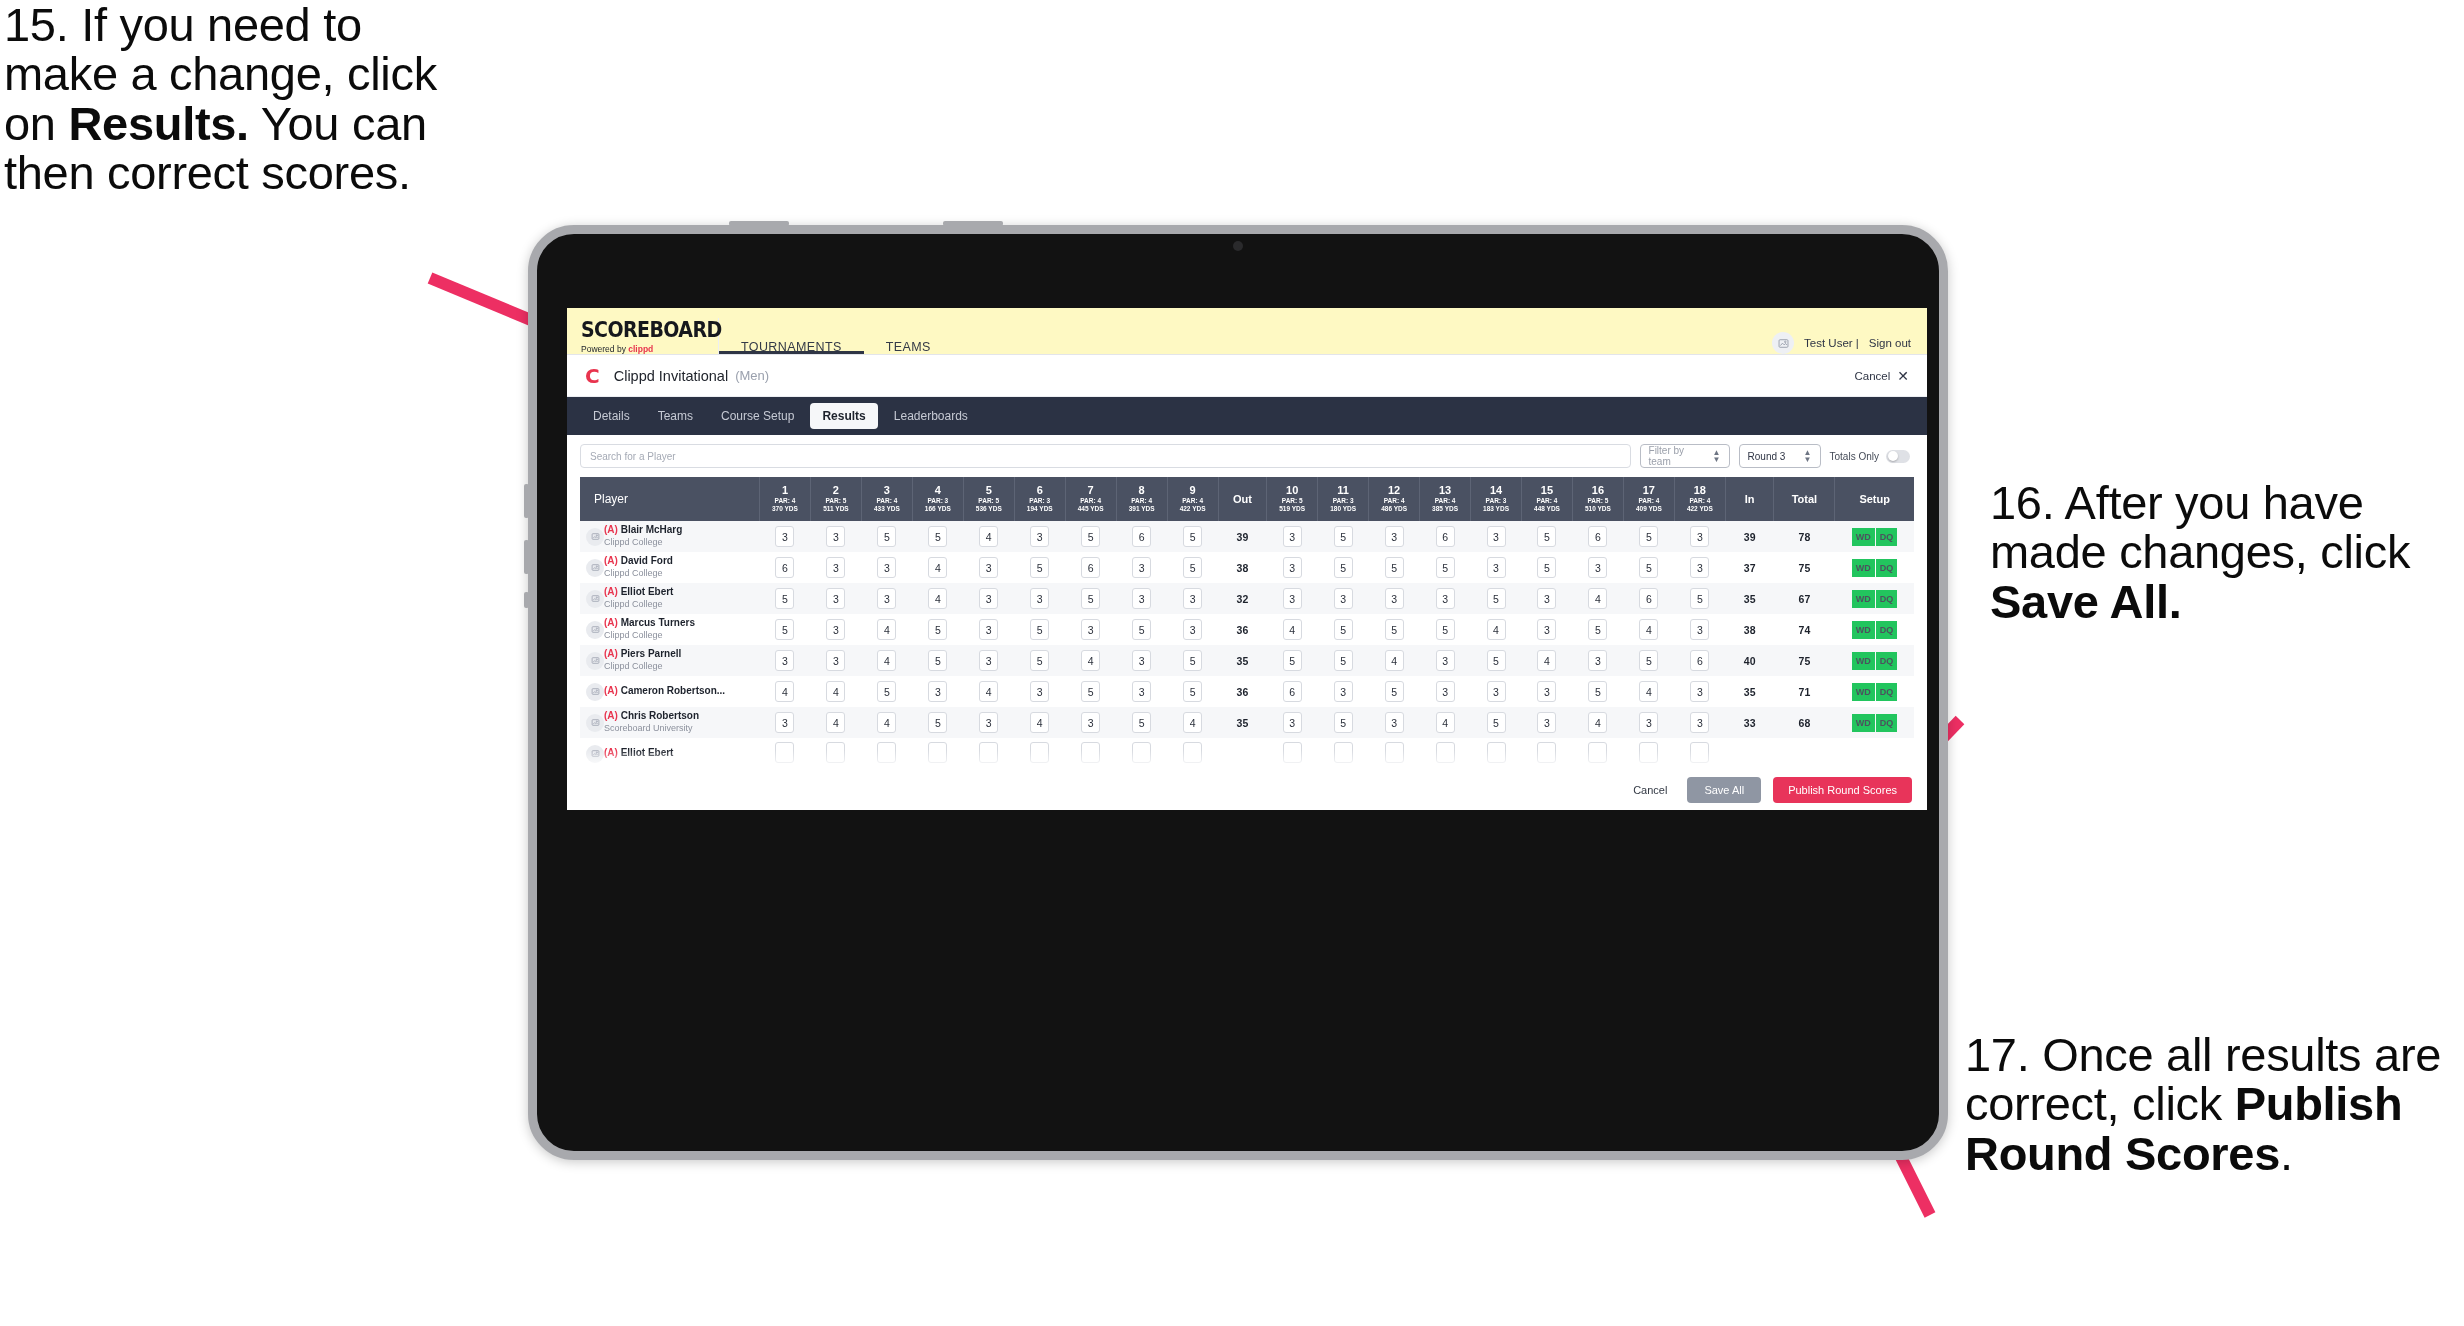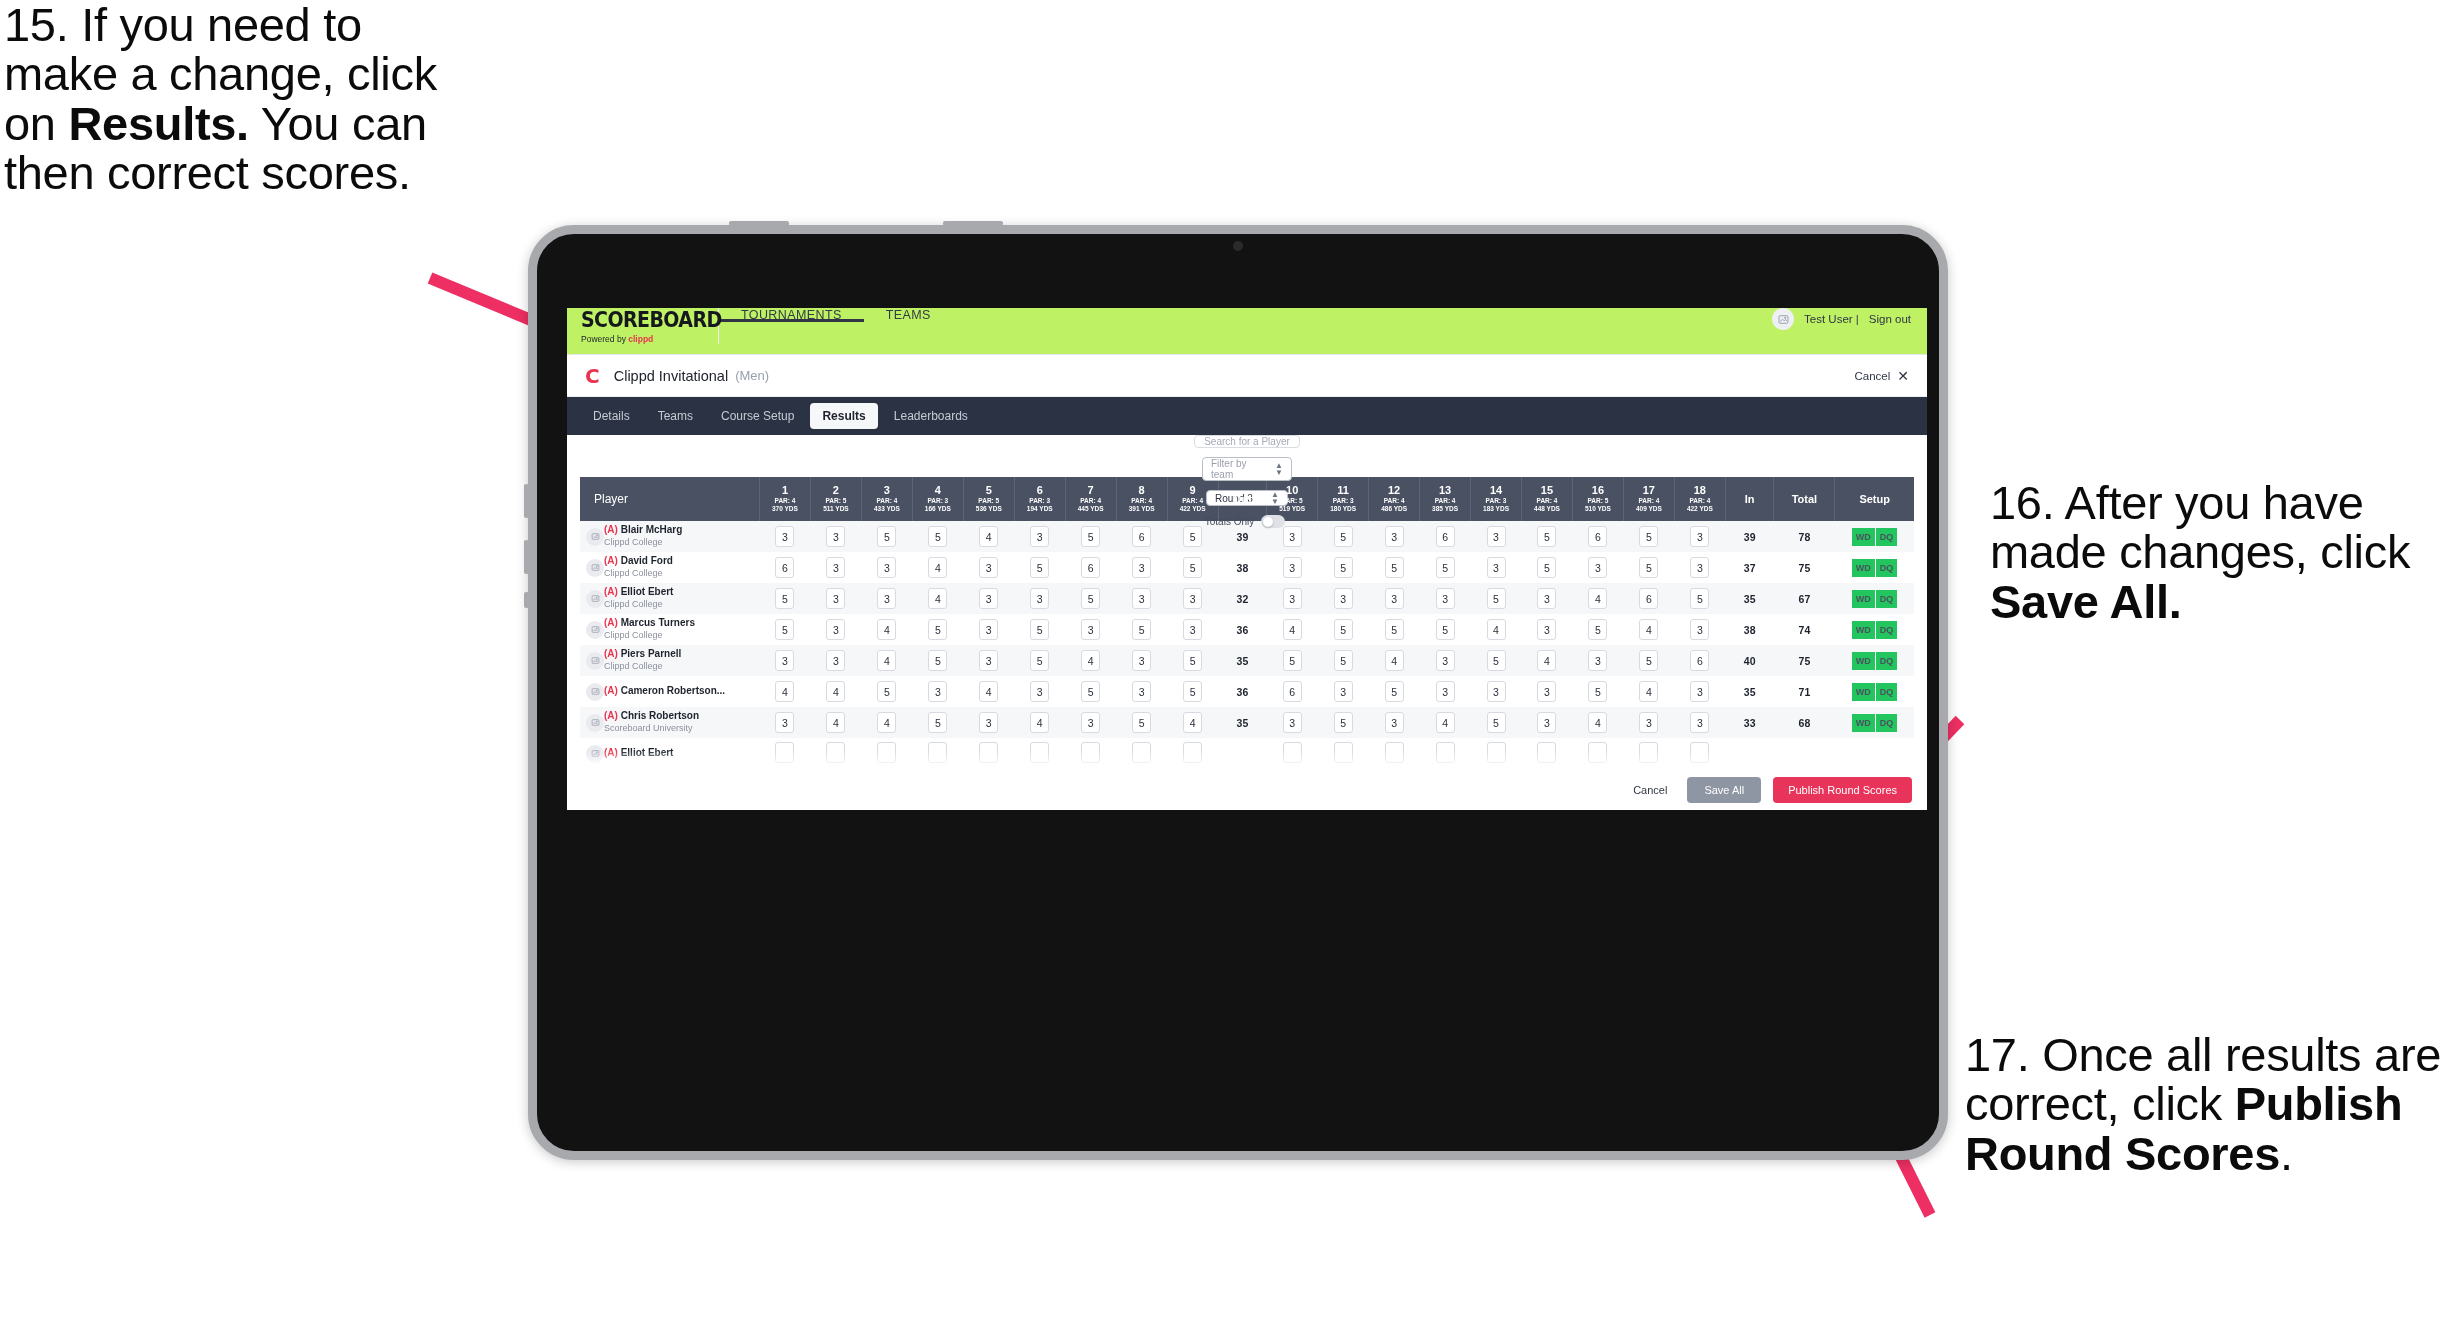--- a/index.html
+++ b/index.html
@@ -51,21 +51,21 @@
   #screen {
     position:absolute; left: 30px; top: 74px;
     width: 1360px; height: 502px;
     background: #ffffff;
     overflow: hidden;
     font-size: 12px;
     color: #2f3545;
   }
 
   
-  #topnav { height: 47px; background:#bef264; border-bottom:1px solid #e3e5ea; display:flex; align-items:flex-start; position:relative; }
+  #topnav { height: 47px; background:#fef9c3; border-bottom:1px solid #e3e5ea; display:flex; align-items:flex-end; position:relative; }
   #brand { width:152px; display:flex; flex-direction:column; justify-content:center; padding-left:14px; border-right:1px solid #eceef2; }
   #brand .btitle { font-family:"DejaVu Sans", sans-serif; font-weight:700; font-size:19px; letter-spacing:-0.6px; color:#16181d;
                    transform: scaleY(1.15); transform-origin:left center; }
   #brand .bsub { font-size:8.5px; color:#22262e; margin-top:4px; }
   #brand .bsub em { font-style:normal; color:#e8344e; font-weight:700; }
   .topnav-tab { display:flex; align-items:center; padding:0 22px; font-size:12.5px; letter-spacing:0.4px; color:#343a47; font-weight:400; }
   .topnav-tab.active { box-shadow: inset 0 -3px 0 #2f3545; }
   #topnav-right { margin-left:auto; display:flex; align-items:center; gap:10px; padding-right:16px; font-size:11.5px; color:#2f3545; }
   .avatar { width:22px; height:22px; border-radius:50%; background:#eef0f4; display:flex; align-items:center; justify-content:center; }
   .avatar svg { width:11px; height:11px; }
@@ -78,21 +78,21 @@
   #tgender { font-size:13px; color:#9aa0ad; margin-left:7px; }
   #cancelx { margin-left:auto; font-size:11.5px; color:#2f3545; display:flex; align-items:center; gap:7px; }
   #cancelx .xg { font-size:14px; }
 
   
   #sectabs { height:38px; background:#2b3244; display:flex; align-items:center; padding:0 14px; gap:4px; }
   .sectab { font-size:12px; color:#c6cad4; padding:6px 12px; border-radius:4px; }
   .sectab.active { background:#f6f7f9; color:#1d222c; font-weight:700; }
 
   
-  #toolbar { height:42px; background:#fff; display:flex; align-items:center; padding:0 13px; gap:9px;flex-direction:column; }
+  #toolbar { height:42px; background:#fff; display:flex; align-items:center; padding:0 13px; gap:9px; }
   #searchbox { flex:1; height:24px; border:1px solid #d9dce2; border-radius:4px; display:flex; align-items:center; padding:0 9px;
                font-size:10px; color:#a5aab5; background:#fff; }
   .selbox { height:24px; border:1px solid #b9bdc6; border-radius:4px; display:flex; align-items:center; gap:7px;
             padding:0 8px; font-size:10px; color:#535a68; background:#fff; }
   .selbox.ph { color:#9ba0ab; width:90px; }
   .selbox.rnd { width:82px; color:#2f3545; }
   .caret { margin-left:auto; font-size:8px; line-height:0.9; color:#6d7483; display:flex; flex-direction:column; }
   #totals-wrap { display:flex; align-items:center; gap:7px; font-size:10px; color:#454b58; padding-right:4px; }
   .toggle { width:24px; height:13px; border-radius:7px; background:#dfe1e6; position:relative; }
   .toggle .knob { position:absolute; left:1.5px; top:1.5px; width:10px; height:10px; border-radius:50%; background:#fff;

